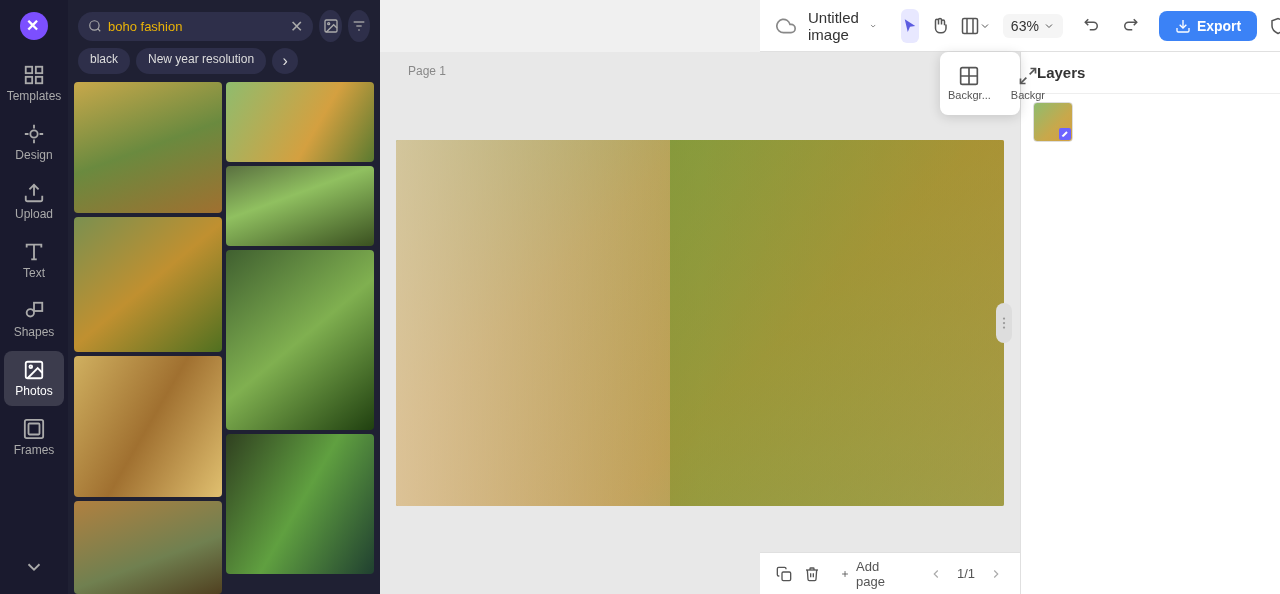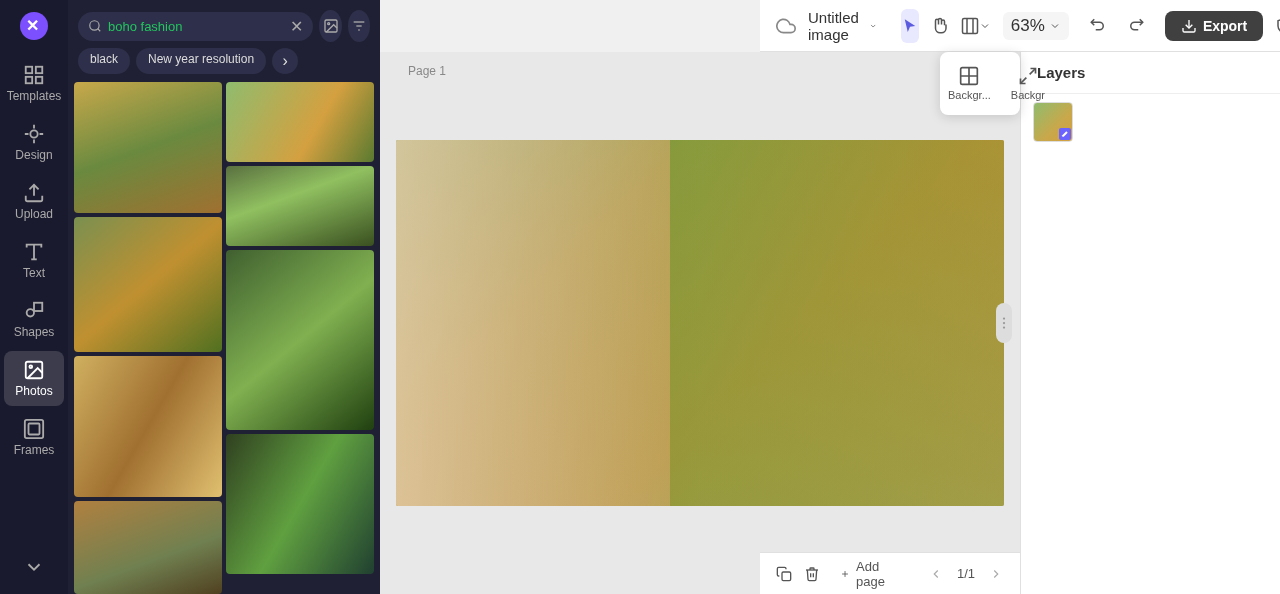--- a/index.html
+++ b/index.html
@@ -45,21 +45,21 @@
       display: flex; align-items: center; gap: 6px;
       padding: 10px 10px 6px 10px;
     }
     .search-input-wrapper {
       display: flex; align-items: center;
       background: #2e2f4a; border-radius: 20px;
       padding: 5px 10px; flex: 1; gap: 6px;
     }
     .search-input-wrapper input {
       background: transparent; border: none; outline: none;
-      color: #22c55e; font-size: 13px; flex: 1;
+      color: #eab308; font-size: 13px; flex: 1;
     }
     .search-input-wrapper svg { width: 14px; height: 14px; color: #aaa; }
     .close-search { color: #aaa; cursor: pointer; }
     .visual-search-btn {
       background: #2e2f4a; border: none; border-radius: 50%;
       width: 32px; height: 32px; display: flex; align-items: center;
       justify-content: center; cursor: pointer; color: #aaa;
     }
     .filter-btn {
       background: #2e2f4a; border: none; border-radius: 50%;
@@ -104,25 +104,25 @@
     .doc-title { display: flex; align-items: center; gap: 4px; font-size: 15px; font-weight: 500; color: #333; cursor: pointer; }
     .topbar-spacer { flex: 1; }
     .tool-btn {
       width: 34px; height: 34px; display: flex; align-items: center; justify-content: center;
       border-radius: 6px; cursor: pointer; color: #555;
     }
     .tool-btn.active { background: #e8e8ff; color: #5c5ce0; }
     .zoom-control {
       display: flex; align-items: center; gap: 4px;
       background: #f5f5f5; border-radius: 6px;
-      padding: 4px 8px; font-size: 17px; cursor: pointer; color: #333;
+      padding: 4px 8px; font-size: 14px; cursor: pointer; color: #333;
     }
     .undo-redo { display: flex; gap: 4px; }
     .export-btn {
-      background: #404040; color: #fff;
+      background: #3b82f6; color: #fff;
       border: none; border-radius: 8px;
       padding: 7px 16px; font-size: 14px; font-weight: 600;
       display: flex; align-items: center; gap: 6px; cursor: pointer;
     }
     .icon-btn {
       width: 34px; height: 34px; display: flex; align-items: center;
       justify-content: center; border-radius: 6px; cursor: pointer; color: #555;
     }
 
     

